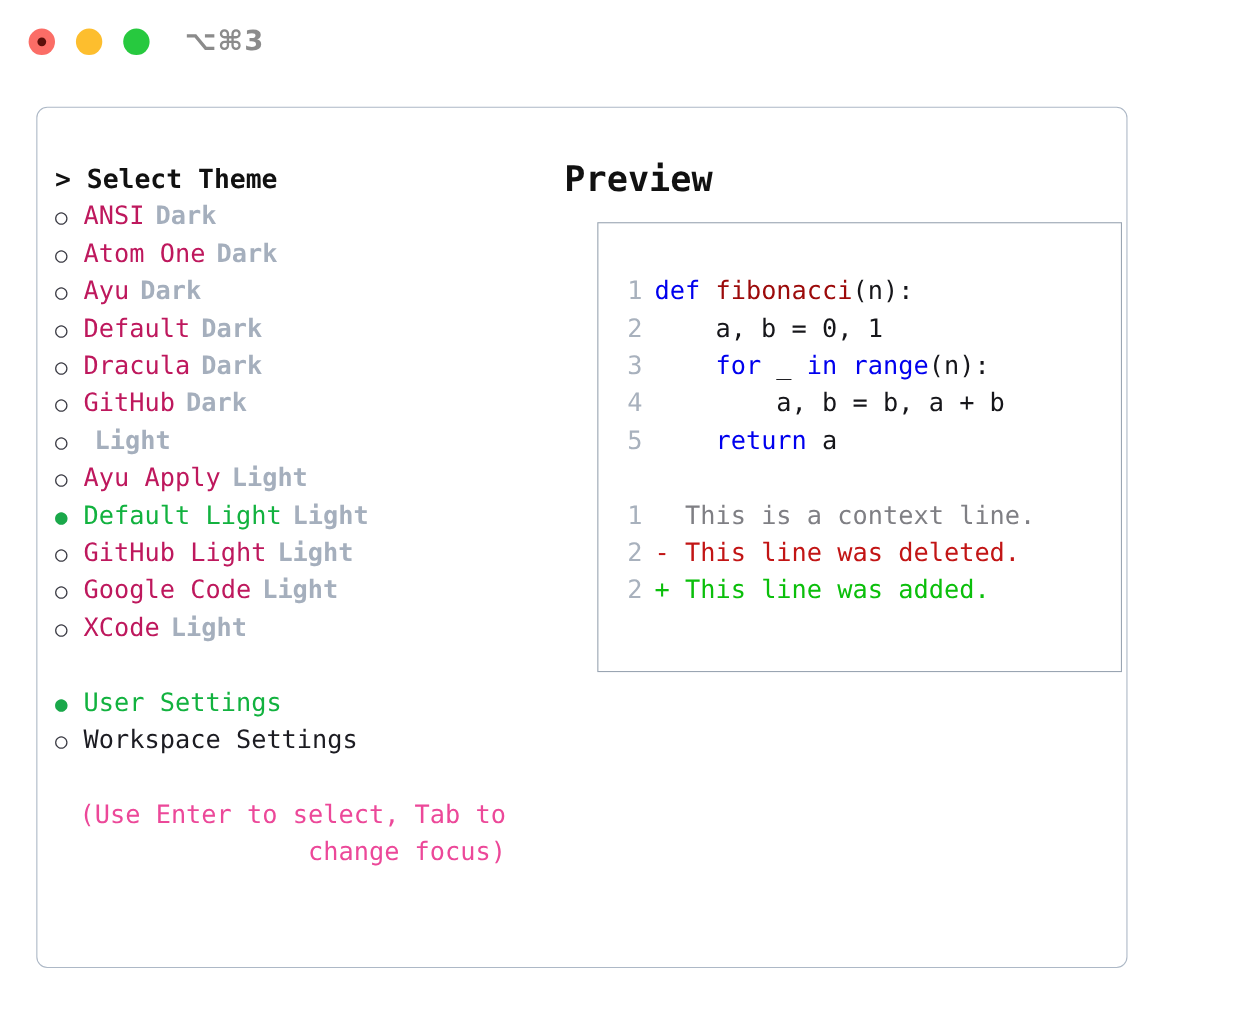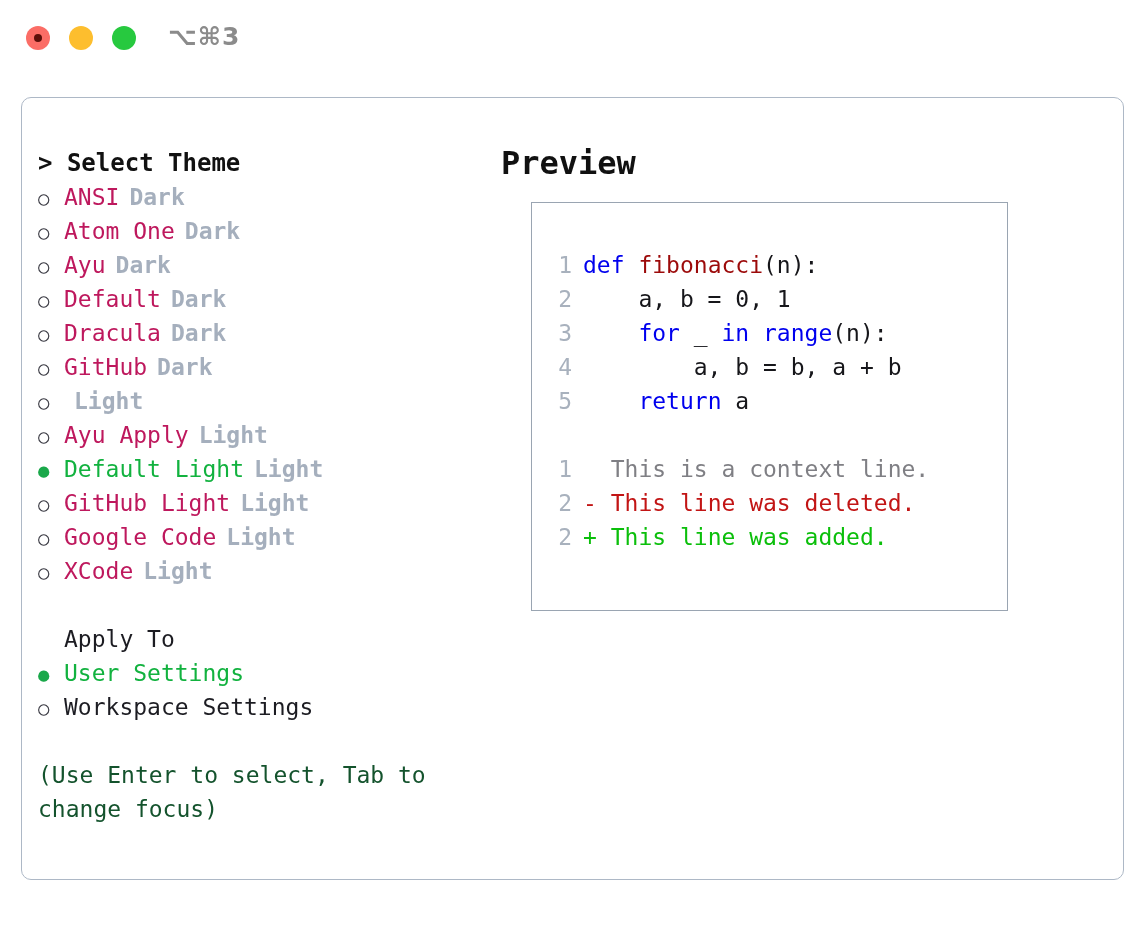--- a/index.html
+++ b/index.html
@@ -60,23 +60,23 @@
     top: 22px;
     font-size: 25px;
     font-weight: bold;
     color: #8b8b8b;
     font-family: "DejaVu Sans", "Liberation Sans", sans-serif;
     letter-spacing: 1px;
   }
   
   .panel {
     position: absolute;
-    left: 21px;
+    left: 33px;
     top: 97px;
-    width: 1103px;
+    width: 992px;
     height: 783px;
     border: 1.5px solid #adb8c6;
     border-radius: 10px;
     background: #ffffff;
     box-sizing: border-box;
   }
   .col-left {
     position: absolute;
     left: 16px;
     top: 48px;
@@ -139,25 +139,26 @@
     display: flex;
     align-items: baseline;
     line-height: 34px;
     height: 34px;
     font-size: 23px;
     white-space: pre;
   }
   .apply-row .apply-label { color: #1c1c22; }
   .apply-row.selected .apply-label { color: #12b23f; }
   .hint {
-    color: #14532d;
+    color: #ec4899;
     font-size: 23px;
     line-height: 34px;
     width: 410px;
     white-space: pre-wrap;
+    text-align: right;
   }
   
   .preview-title {
     font-size: 32px;
     font-weight: bold;
     color: #111111;
     line-height: 34px;
     white-space: pre;
   }
   .preview-box {
@@ -220,21 +221,20 @@
           <div class="theme-row"><span class="marker">○</span><span class="theme-name">Dracula</span><span class="theme-kind">Dark</span></div>
           <div class="theme-row"><span class="marker">○</span><span class="theme-name">GitHub</span><span class="theme-kind">Dark</span></div>
           <div class="theme-row"><span class="marker">○</span><span class="theme-kind">Light</span></div>
           <div class="theme-row"><span class="marker">○</span><span class="theme-name">Ayu Apply</span><span class="theme-kind">Light</span></div>
           <div class="theme-row selected"><span class="marker selected">●</span><span class="theme-name">Default Light</span><span class="theme-kind">Light</span></div>
           <div class="theme-row"><span class="marker">○</span><span class="theme-name">GitHub Light</span><span class="theme-kind">Light</span></div>
           <div class="theme-row"><span class="marker">○</span><span class="theme-name">Google Code</span><span class="theme-kind">Light</span></div>
           <div class="theme-row"><span class="marker">○</span><span class="theme-name">XCode</span><span class="theme-kind">Light</span></div>
         </div>
       <div class="spacer-row"></div>
-      <div class="apply-header">Apply To</div>
       <div class="apply-list">
           <div class="apply-row selected"><span class="marker selected">●</span><span class="apply-label">User Settings</span></div>
           <div class="apply-row"><span class="marker">○</span><span class="apply-label">Workspace Settings</span></div>
         </div>
       <div class="spacer-row"></div>
       <div class="hint">(Use Enter to select, Tab to change focus)</div>
     </div>
 
     <div class="col-right">
       <div class="preview-title">Preview</div>

